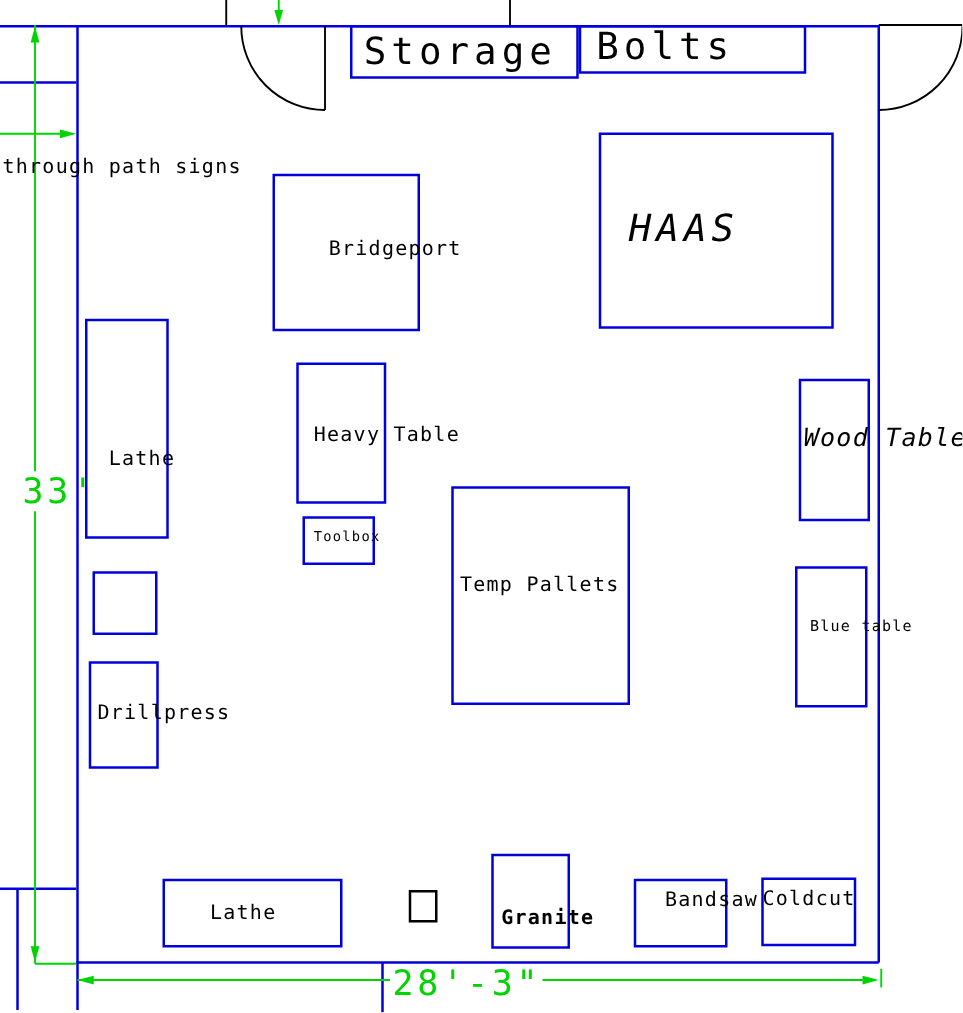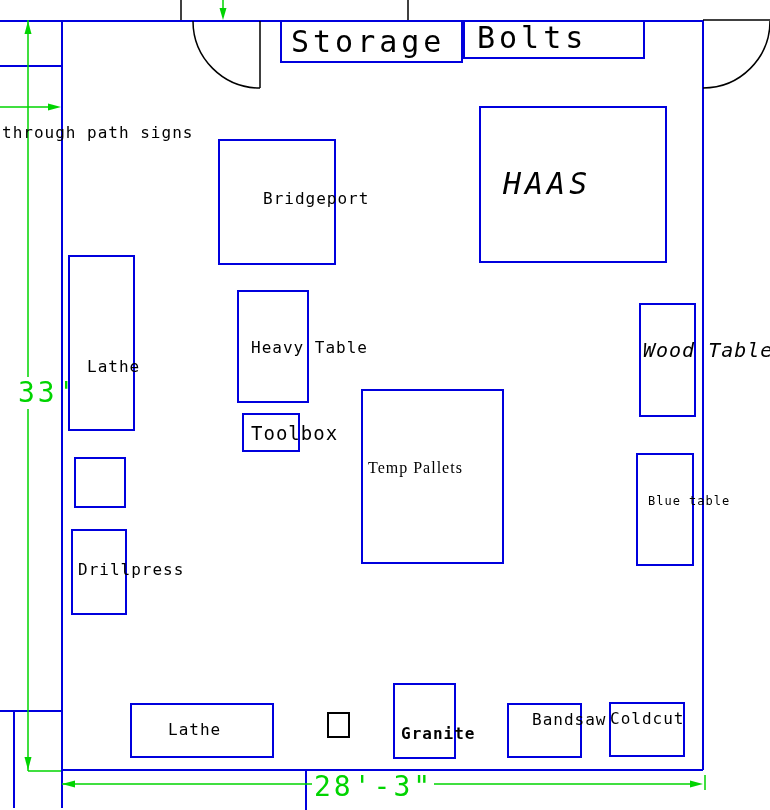--- a/index.html
+++ b/index.html
@@ -95,23 +95,23 @@
     <span class="mlabel" style="left: 477px; top: 23px; font-size: 30px; letter-spacing: 4px;">Bolts</span>
     <div class="box" style="left: 218px; top: 139px; width: 118px; height: 126px;"></div>
     <span class="mlabel" style="left: 227px; top: 191px; font-size: 16px; letter-spacing: 1px; margin-left: 36px;">Bridgeport</span>
     <div class="box" style="left: 479px; top: 106px; width: 188px; height: 157px;"></div>
     <span class="mlabel" style="left: 503px; top: 169px; font-size: 30px; letter-spacing: 4px; font-style: italic;">HAAS</span>
     <div class="box" style="left: 68px; top: 255px; width: 67px; height: 176px;"></div>
     <span class="mlabel" style="left: 87px; top: 359px; font-size: 16px; letter-spacing: 1px;">Lathe</span>
     <div class="box" style="left: 237px; top: 290px; width: 72px; height: 113px;"></div>
     <span class="mlabel" style="left: 251px; top: 340px; font-size: 16px; letter-spacing: 1px;">Heavy Table</span>
     <div class="box" style="left: 242px; top: 413px; width: 58px; height: 39px;"></div>
-    <span class="mlabel" style="left: 251px; top: 424px; font-size: 19px; letter-spacing: 1px;">Toolbox</span>
+    <span class="mlabel" style="left: 251px; top: 424px; font-size: 11px; letter-spacing: 1px;">Toolbox</span>
     <div class="box" style="left: 361px; top: 389px; width: 143px; height: 175px;"></div>
-    <span class="mlabel" style="left: 368px; top: 460px; font-size: 16px; letter-spacing: 1px; font-family: Liberation Serif, serif;">Temp Pallets</span>
+    <span class="mlabel" style="left: 368px; top: 460px; font-size: 16px; letter-spacing: 1px;">Temp Pallets</span>
     <div class="box" style="left: 639px; top: 303px; width: 57px; height: 114px;"></div>
     <span class="mlabel" style="left: 643px; top: 340px; font-size: 20px; letter-spacing: 1px; font-style: italic;">Wood Table</span>
     <div class="box" style="left: 636px; top: 453px; width: 58px; height: 113px;"></div>
     <span class="mlabel" style="left: 648px; top: 495px; font-size: 12px; letter-spacing: 1px;">Blue table</span>
     <div class="box" style="left: 74px; top: 457px; width: 52px; height: 51px;"></div>
     <div class="box" style="left: 71px; top: 529px; width: 56px; height: 86px;"></div>
     <span class="mlabel" style="left: 78px; top: 562px; font-size: 16px; letter-spacing: 1px;">Drillpress</span>
     <div class="box" style="left: 130px; top: 703px; width: 144px; height: 55px;"></div>
     <span class="mlabel" style="left: 168px; top: 722px; font-size: 16px; letter-spacing: 1px;">Lathe</span>
     <div class="box" style="left: 327px; top: 712px; width: 23px; height: 26px; border-color: var(--c-door_black);"></div>

